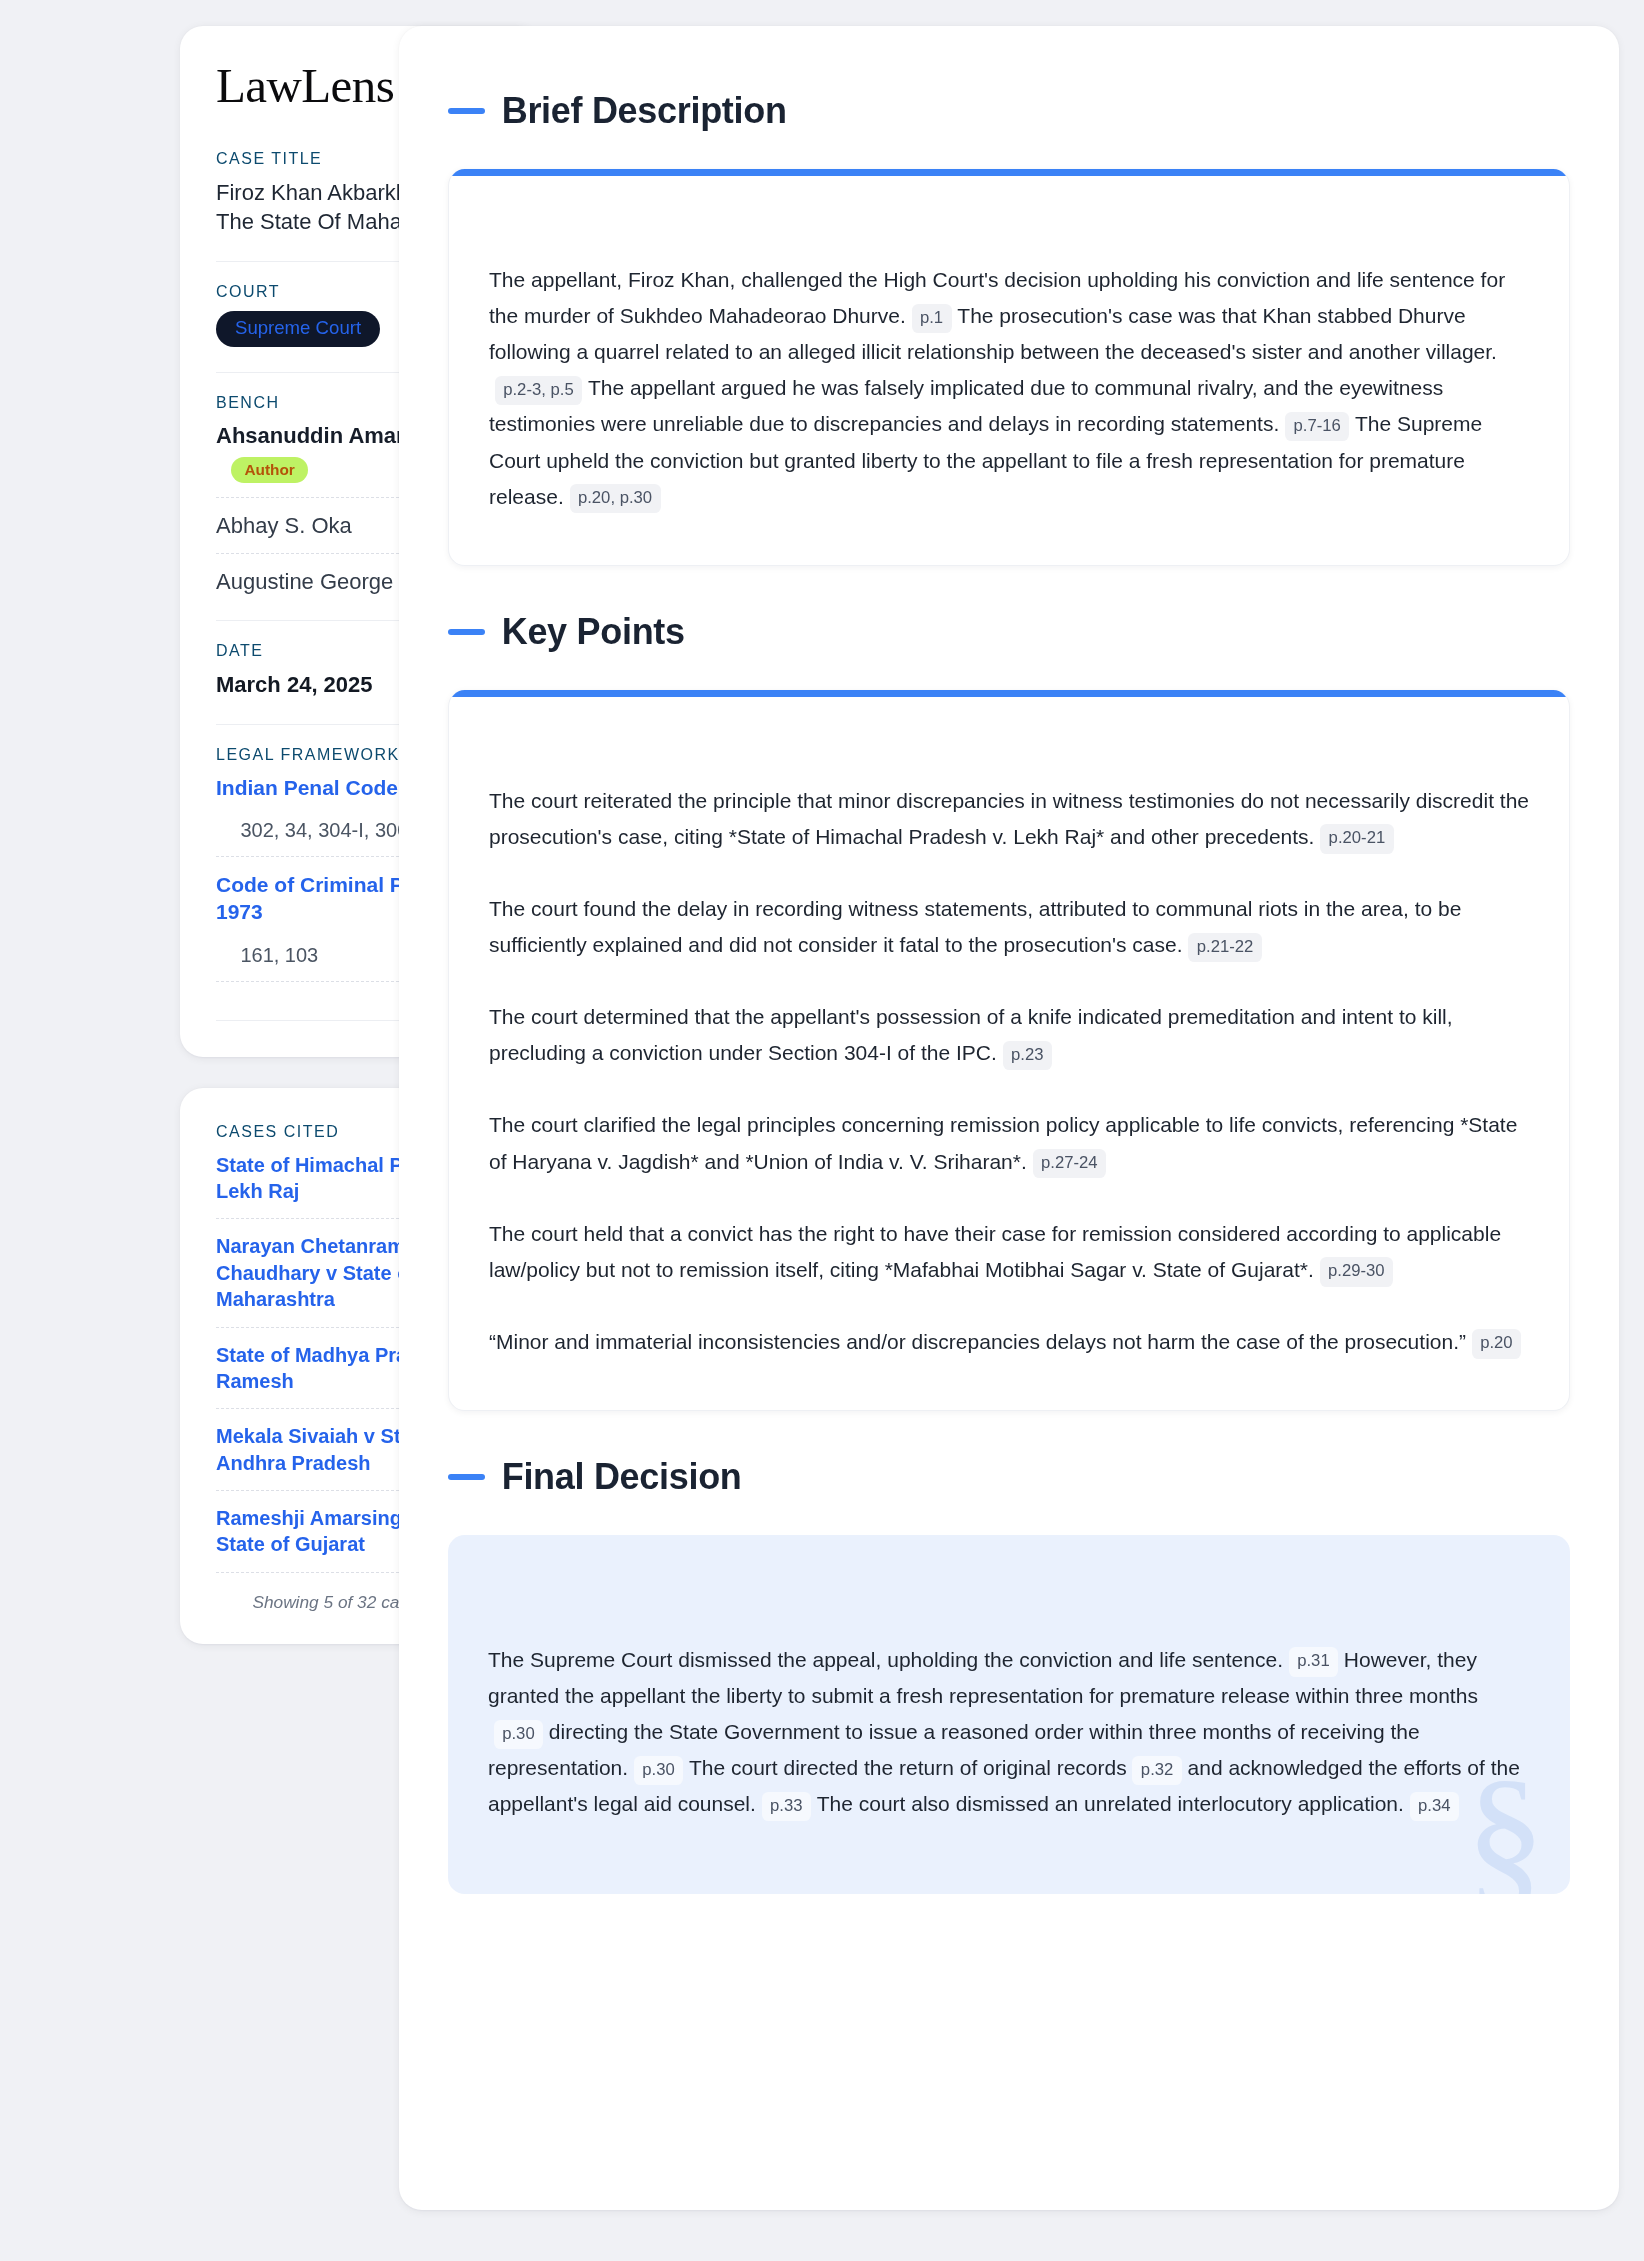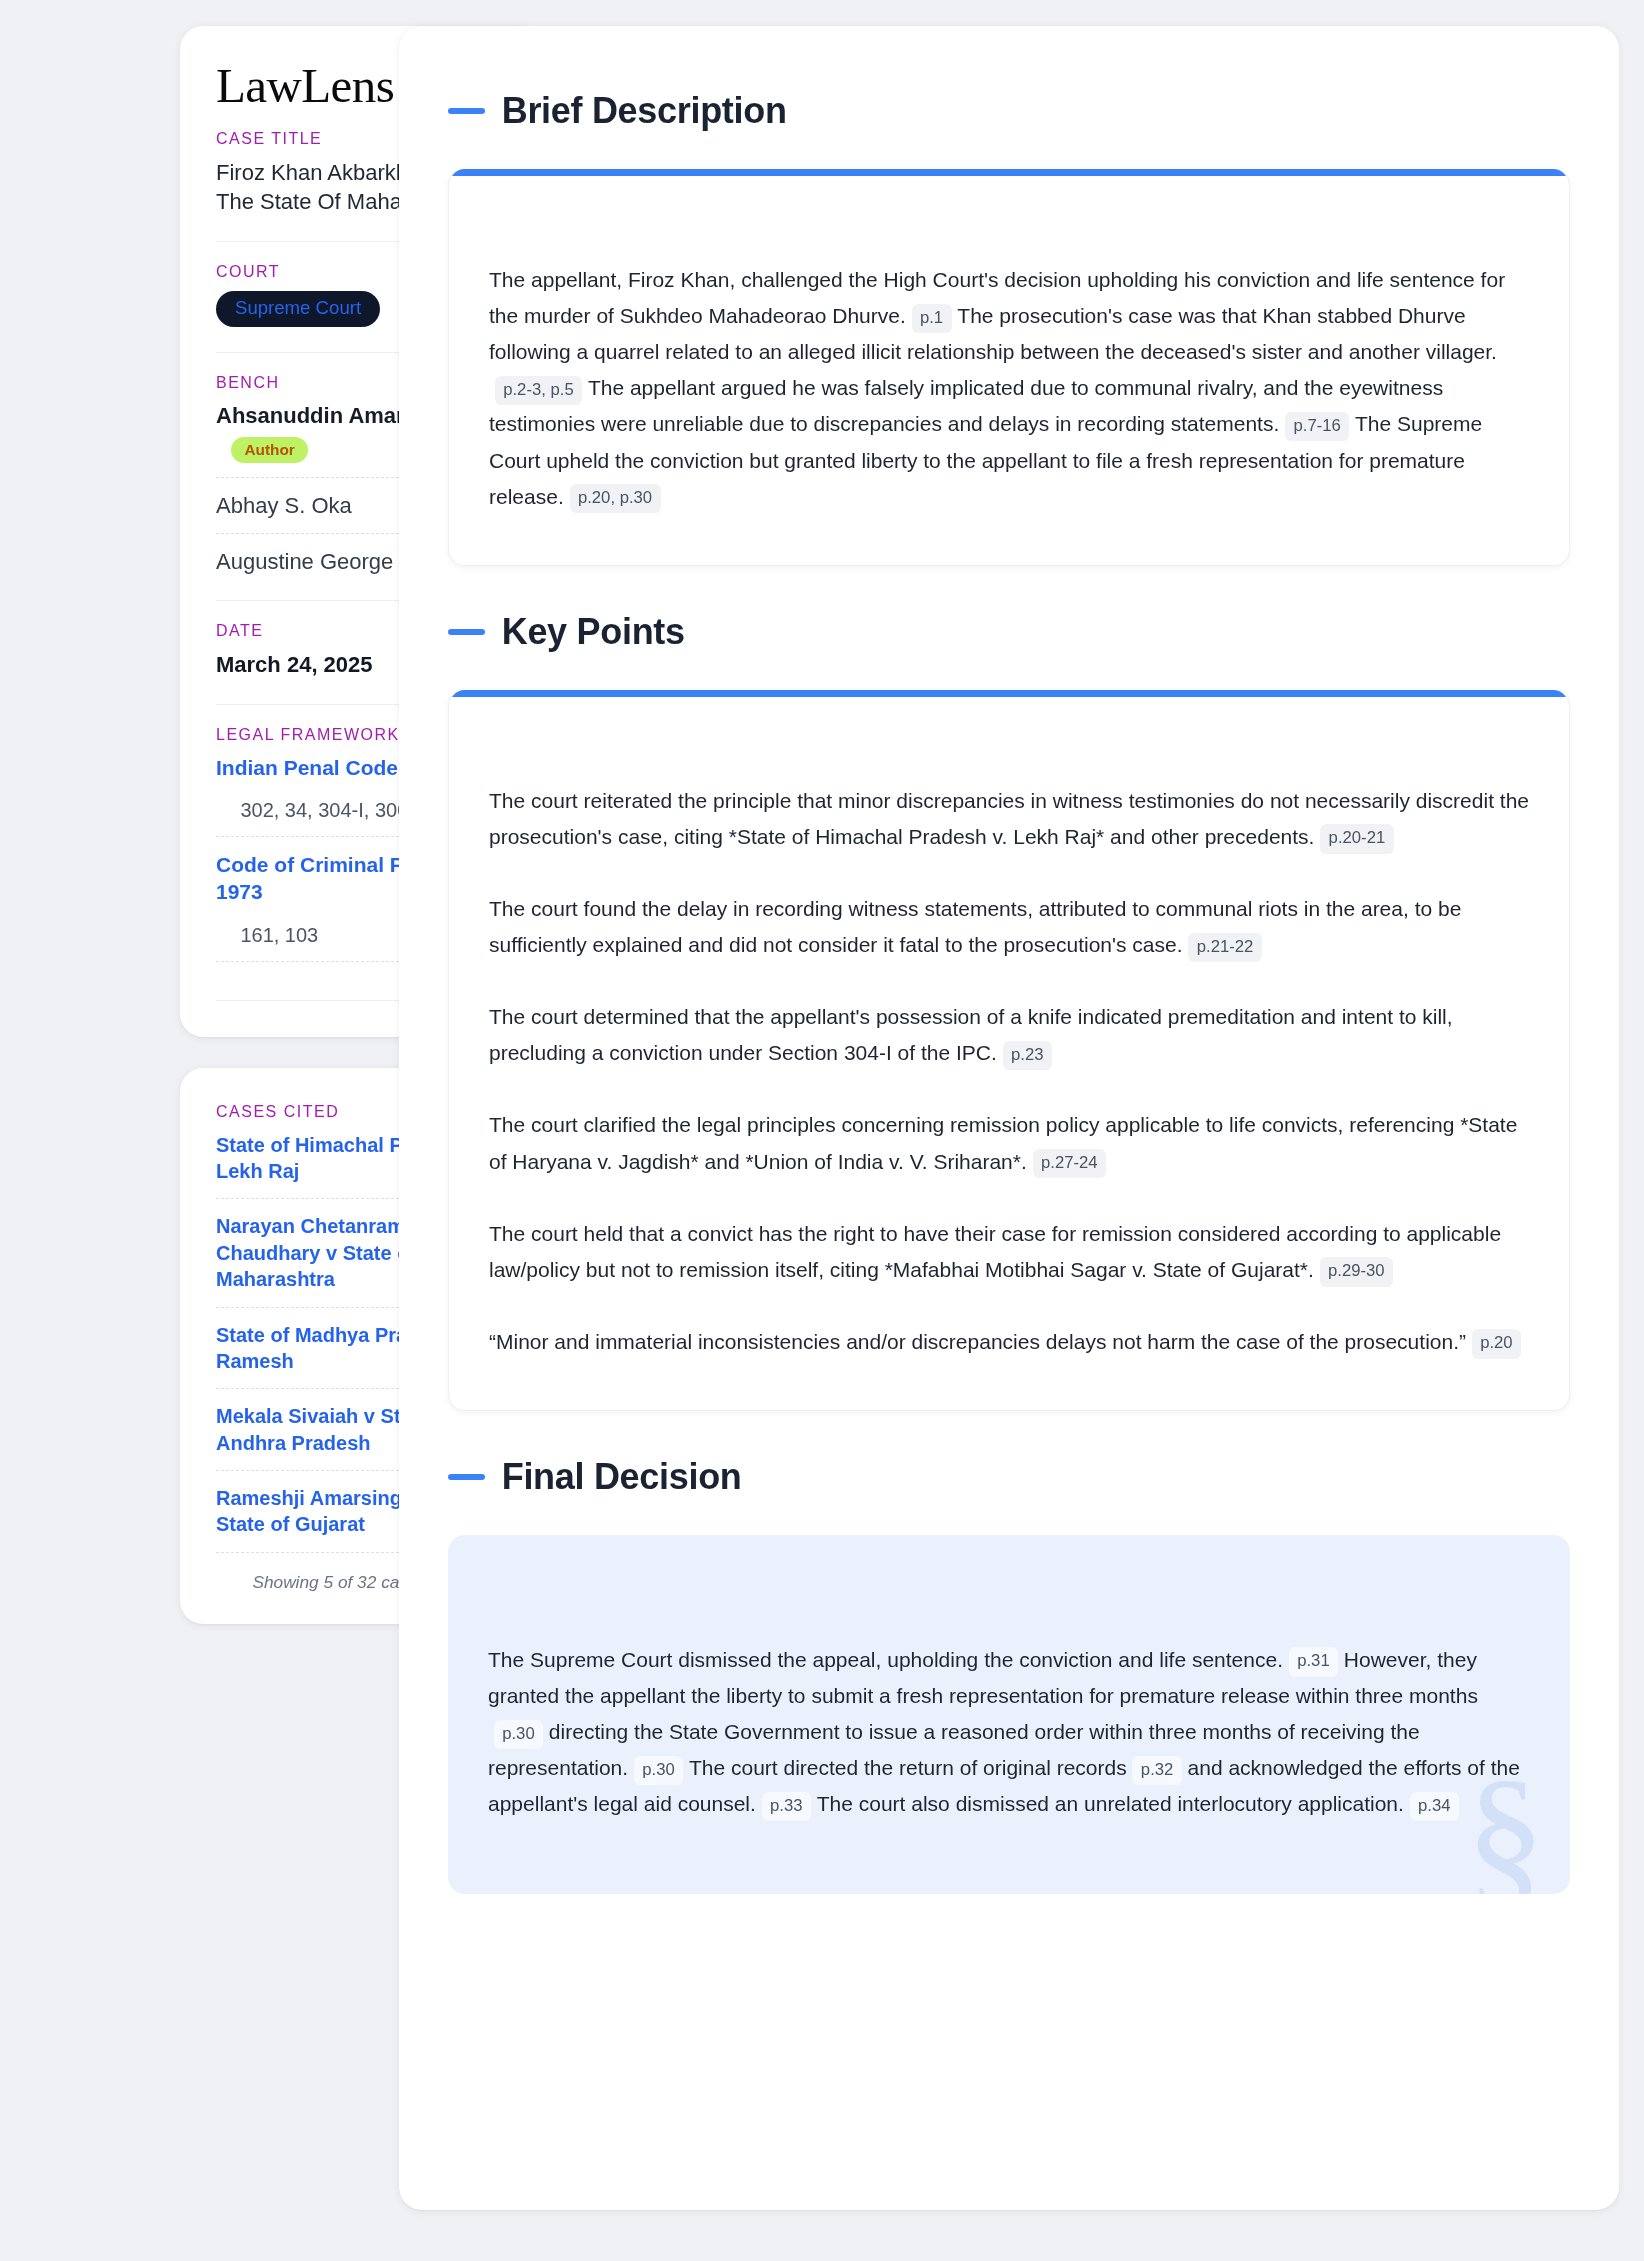--- a/index.html
+++ b/index.html
@@ -34,21 +34,21 @@
     border-radius: 23px;
     box-shadow: 0 1.3px 9px rgba(16,24,40,0.06), 0 0.6px 1.9px rgba(16,24,40,0.04);
   }
 
   .meta-card { padding: 35px 36px 36px 36px; }
 
   .brand {
     display: flex;
     align-items: center;
     gap: 10.3px;
-    margin-bottom: 20px;
+    margin-bottom: 40px;
   }
   .brand-word {
     font-family: "Liberation Serif", serif;
     font-size: 49px;
     line-height: 1;
     letter-spacing: -0.6px;
     color: #0b0b0d;
   }
   .brand-tld {
     background: #e8f0fe;
@@ -57,21 +57,21 @@
     font-weight: 700;
     border-radius: 9px;
     padding: 6.4px 9px 7.7px 9px;
     line-height: 1;
   }
 
   .field { padding-bottom: 2.6px; }
   .field-label {
     font-size: 16px;
     letter-spacing: 1.5px;
-    color: #a21caf;
+    color: #0c4a6e;
     text-transform: uppercase;
     margin-bottom: 10.3px;
   }
   .field-value {
     font-size: 22px;
     line-height: 1.32;
     color: #1f2733;
     font-weight: 400;
   }
   .field-value.bold { font-weight: 700; color: #131923; }

